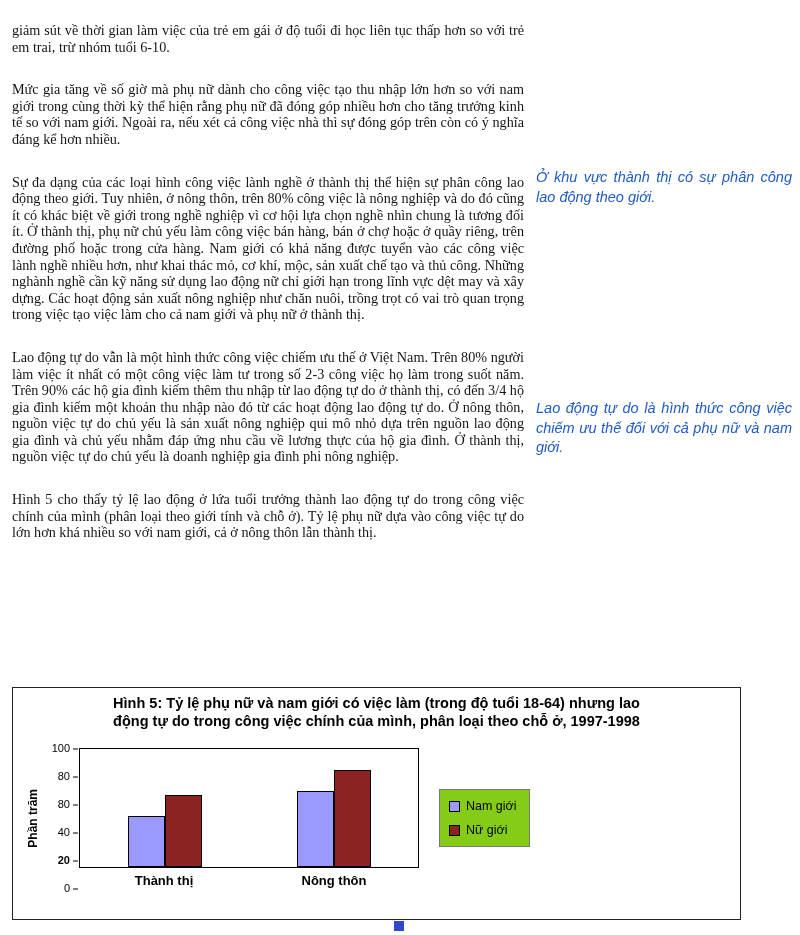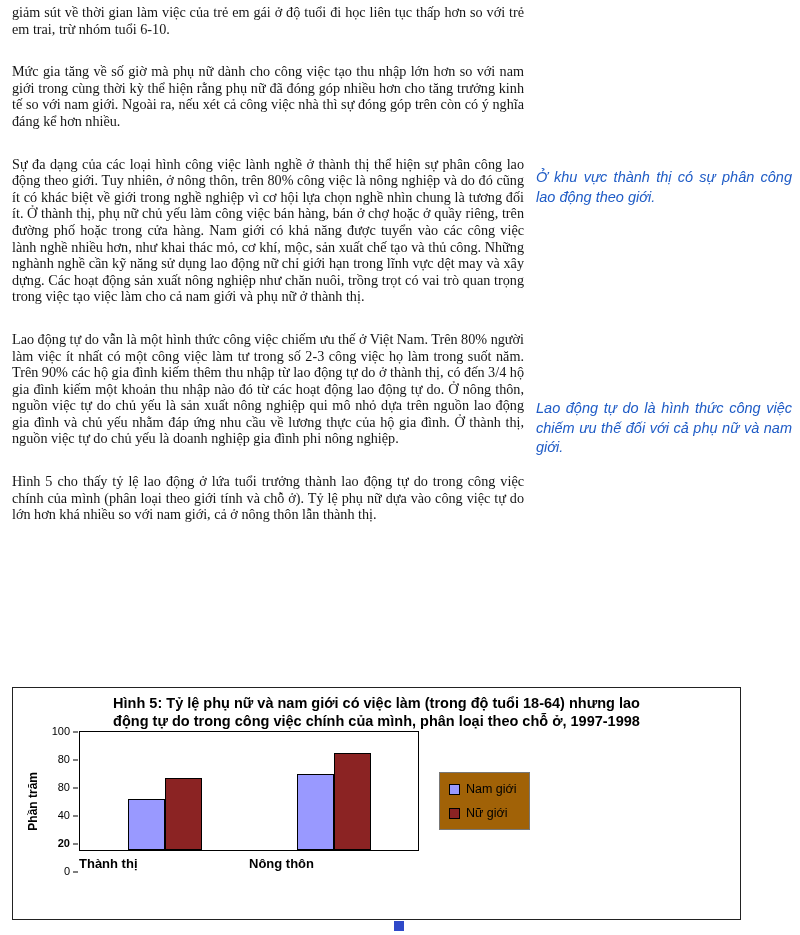--- a/index.html
+++ b/index.html
@@ -2,21 +2,21 @@
 <html lang="vi" style="--note-color: #1e5bc6; --marker-color: #2f49c9;"><head>
 <meta charset="utf-8">
 <style>
   * { margin:0; padding:0; box-sizing:border-box; }
   html, body { background:#ffffff; }
   body {
     width:800px; height:935px; position:relative; overflow:hidden;
     font-family:"Liberation Serif", serif;
     color:#151515;
   }
-  .page { position:relative; width:800px; height:935px; padding:4px 12px; }
+  .page { position:relative; width:800px; height:935px; padding:22px 12px; }
 
   
   .body-col { width:512px; font-size:14.2px; line-height:16.6px; }
   .body-col p { text-align:justify; margin-bottom:26px; }
 
   
   .margin-note {
     position:absolute; left:536px; width:256px;
     font-family:"Liberation Sans", sans-serif; font-style:italic;
     color:var(--note-color, #1e5bc6);
@@ -28,21 +28,21 @@
   
   .figure {
     position:absolute; left:12px; top:687px; width:729px; height:233px;
     border:1.5px solid #222; background:#fff;
     padding:7px 10px 5px;
     font-family:"Liberation Sans", sans-serif;
   }
   .figure-title {
     font-weight:bold; text-align:center;
     font-size:14.5px; line-height:17.5px;
-    width:530px; margin:0 auto 1px;
+    width:530px; margin:0 auto 18px;
     color:#000;
   }
   .chart-body { display:flex; height:140px; align-items:stretch; }
   .ylabel-wrap { width:20px; display:flex; align-items:center; justify-content:center; }
   .ylabel {
     writing-mode:vertical-rl; transform:rotate(180deg);
     font-weight:bold; font-size:12px; color:#000; white-space:nowrap;
   }
   .yticks { position:relative; width:36px; height:100%; font-size:11px; color:#000; }
   .ytick { position:absolute; right:9px; transform:translateY(50%); line-height:11px; }
@@ -57,25 +57,25 @@
     border:1px solid #000; background:#fff;
     display:flex; align-items:flex-end;
   }
   .bar-group {
     flex:1; height:100%;
     display:flex; align-items:flex-end; justify-content:center;
   }
   .bar { width:37px; border:1px solid #000; }
 
   .xlabels { display:flex; width:340px; margin-top:5px; }
-  .cat-label { flex:1; text-align:left; font-weight:bold; font-size:13px; color:#000; }
+  .cat-label { flex:1; text-align:center; font-weight:bold; font-size:13px; color:#000; }
 
   .legend {
     align-self:center; margin-left:20px;
-    border:1px solid #777; background:#a16207;
+    border:1px solid #777; background:#84cc16;
     padding:9px 12px 9px 9px;
     display:flex; flex-direction:column; gap:10px;
     font-size:12.5px; color:#000;
   }
   .legend-item { display:flex; align-items:center; gap:6px; white-space:nowrap; }
   .swatch { width:11px; height:11px; border:1px solid #000; flex:0 0 auto; }
 
   
   .page-marker {
     position:absolute; left:394px; top:921px; width:10px; height:10px;

